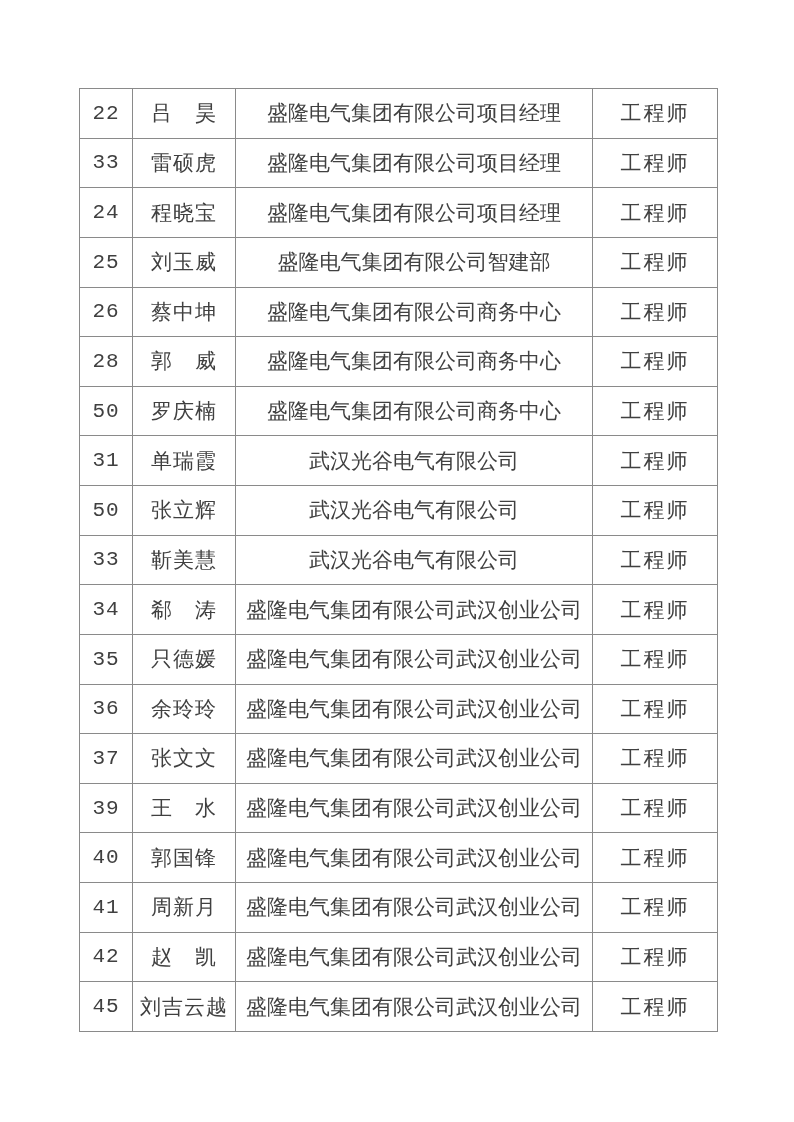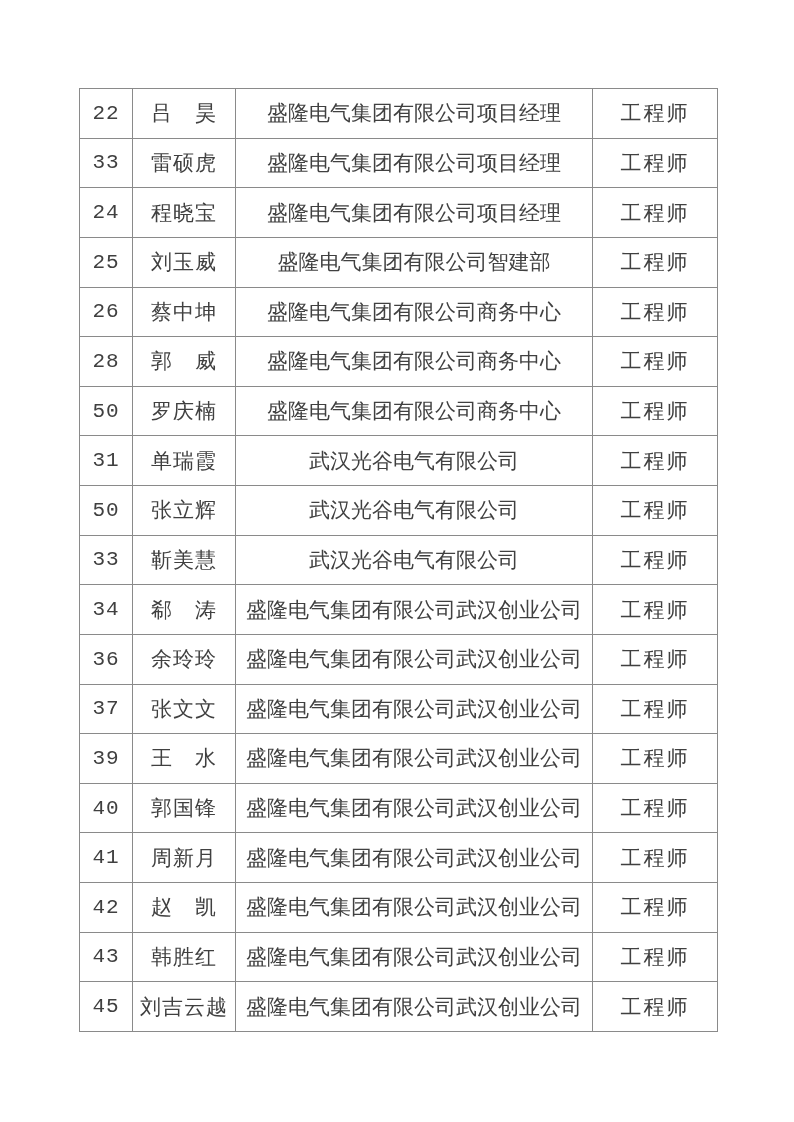--- a/index.html
+++ b/index.html
@@ -112,20 +112,26 @@
       <td class="col-org">武汉光谷电气有限公司</td>
       <td class="col-title">工程师</td>
     </tr>
         <tr>
       <td class="col-no">34</td>
       <td class="col-name">郗　涛</td>
       <td class="col-org">盛隆电气集团有限公司武汉创业公司</td>
       <td class="col-title">工程师</td>
     </tr>
         <tr>
+      <td class="col-no">35</td>
+      <td class="col-name">只德媛</td>
+      <td class="col-org">盛隆电气集团有限公司武汉创业公司</td>
+      <td class="col-title">工程师</td>
+    </tr>
+        <tr>
       <td class="col-no">36</td>
       <td class="col-name">余玲玲</td>
       <td class="col-org">盛隆电气集团有限公司武汉创业公司</td>
       <td class="col-title">工程师</td>
     </tr>
         <tr>
       <td class="col-no">37</td>
       <td class="col-name">张文文</td>
       <td class="col-org">盛隆电气集团有限公司武汉创业公司</td>
       <td class="col-title">工程师</td>
@@ -148,26 +154,20 @@
       <td class="col-org">盛隆电气集团有限公司武汉创业公司</td>
       <td class="col-title">工程师</td>
     </tr>
         <tr>
       <td class="col-no">42</td>
       <td class="col-name">赵　凯</td>
       <td class="col-org">盛隆电气集团有限公司武汉创业公司</td>
       <td class="col-title">工程师</td>
     </tr>
         <tr>
-      <td class="col-no">43</td>
-      <td class="col-name">韩胜红</td>
-      <td class="col-org">盛隆电气集团有限公司武汉创业公司</td>
-      <td class="col-title">工程师</td>
-    </tr>
-        <tr>
       <td class="col-no">45</td>
       <td class="col-name">刘吉云越</td>
       <td class="col-org">盛隆电气集团有限公司武汉创业公司</td>
       <td class="col-title">工程师</td>
     </tr>
       </tbody>
   </table>
 
 </div>
 

